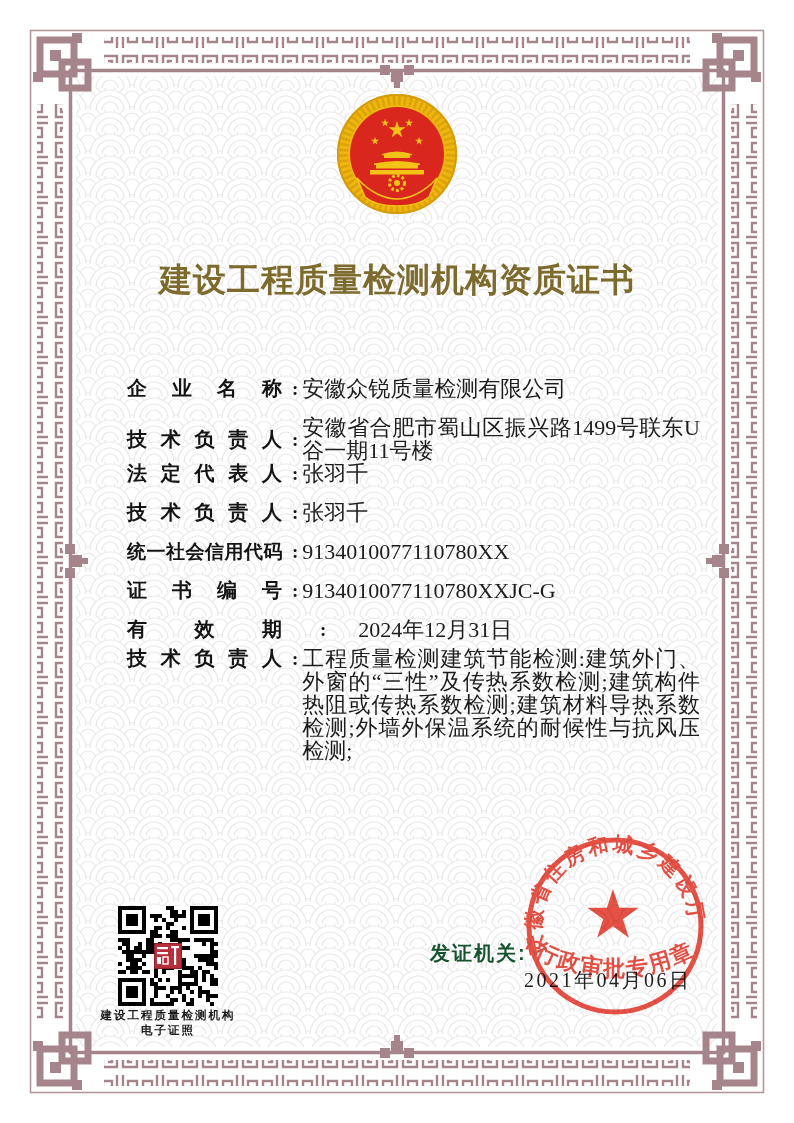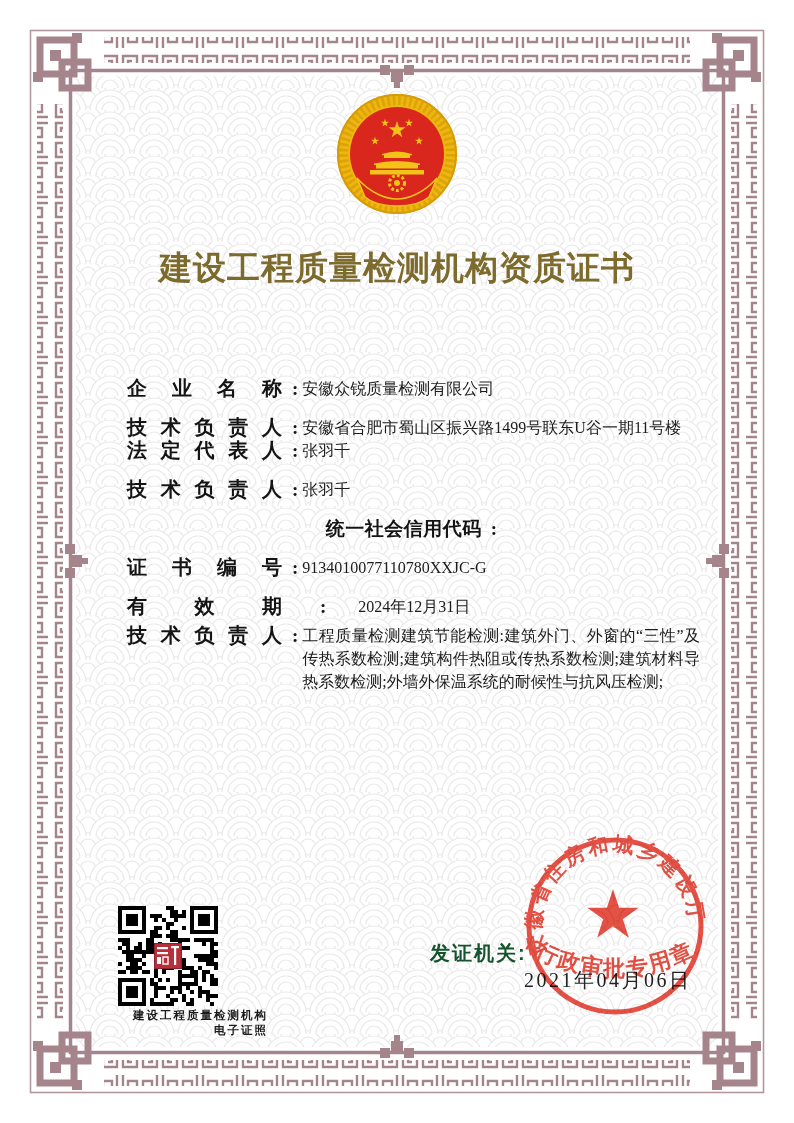--- a/index.html
+++ b/index.html
@@ -3,42 +3,42 @@
 <meta charset="utf-8">
 <style>
   html,body{margin:0;padding:0;background:#fff;}
   .page{
     position:relative;width:794px;height:1123px;margin:0 auto;background:#fff;
     overflow:hidden;font-family:"Liberation Sans","DejaVu Sans",sans-serif;
   }
   .frame{position:absolute;left:0;top:0;}
   .emblem{position:absolute;left:50%;top:92px;margin-left:-62px;width:124px;height:134px;}
   .title{
-    position:absolute;left:0;top:246px;width:100%;margin:0;text-align:center;
+    position:absolute;left:0;top:258px;width:100%;margin:0;text-align:center;
     font-size:33px;font-weight:bold;letter-spacing:1px;color:#7d6b2d;
   }
   .fields{position:absolute;left:127px;top:377px;width:573px;}
   .row{display:flex;align-items:flex-start;margin-bottom:16px;justify-content:center;}
   .row:nth-child(2){margin-bottom:0;align-items:center;}
   .row:nth-child(7){margin-bottom:6px;gap:28px;}
   .flabel{
     flex:0 0 155px;width:155px;font-weight:bold;font-size:20px;line-height:23px;color:#141414;
     text-align:justify;text-align-last:justify;text-justify:inter-character;
   }
   .row:nth-child(5) .flabel{font-size:19px;letter-spacing:-0.5px;}
   .fcolon{font-weight:bold;font-size:19px;line-height:23px;margin:0 4px 0 10px;color:#141414;
     font-family:"Liberation Serif",serif;}
   .fvalue{
-    flex:1;font-family:"Liberation Serif","DejaVu Serif",serif;font-size:16px;
+    flex:1;font-family:"Liberation Serif","DejaVu Serif",serif;font-size:22px;
     line-height:23px;color:#1c1c1c;text-align:justify;
   }
   .qr{position:absolute;left:118px;top:906px;width:100px;height:100px;}
   .qr-logo{position:absolute;left:36px;top:37px;width:28px;height:26px;}
   .qr-caption{
-    position:absolute;left:68px;top:1008px;width:200px;text-align:right;
+    position:absolute;left:68px;top:1008px;width:200px;text-align:center;
     font-family:"Liberation Serif","DejaVu Serif",serif;font-weight:bold;
     font-size:11.5px;line-height:15px;letter-spacing:2px;color:#1a1a1a;
   }
   .issuer{
     position:absolute;left:430px;top:940px;font-size:20px;font-weight:bold;
     letter-spacing:2px;color:#14532d;
   }
   .issue-date{
     position:absolute;left:524px;top:967px;font-family:"Liberation Serif","DejaVu Serif",serif;
     font-size:20px;letter-spacing:2.5px;color:#222;
@@ -167,20 +167,21 @@
       <span class="fvalue">张羽千</span>
     </div>
     <div class="row">
       <span class="flabel">技术负责人</span>
       <span class="fcolon">:</span>
       <span class="fvalue">张羽千</span>
     </div>
     <div class="row">
       <span class="flabel">统一社会信用代码</span>
       <span class="fcolon">:</span>
+      <span class="fvalue">9134010077110780XX</span>
     </div>
     <div class="row">
       <span class="flabel">证书编号</span>
       <span class="fcolon">:</span>
       <span class="fvalue">9134010077110780XXJC-G</span>
     </div>
     <div class="row">
       <span class="flabel">有效期</span>
       <span class="fcolon">:</span>
       <span class="fvalue">2024年12月31日</span>

